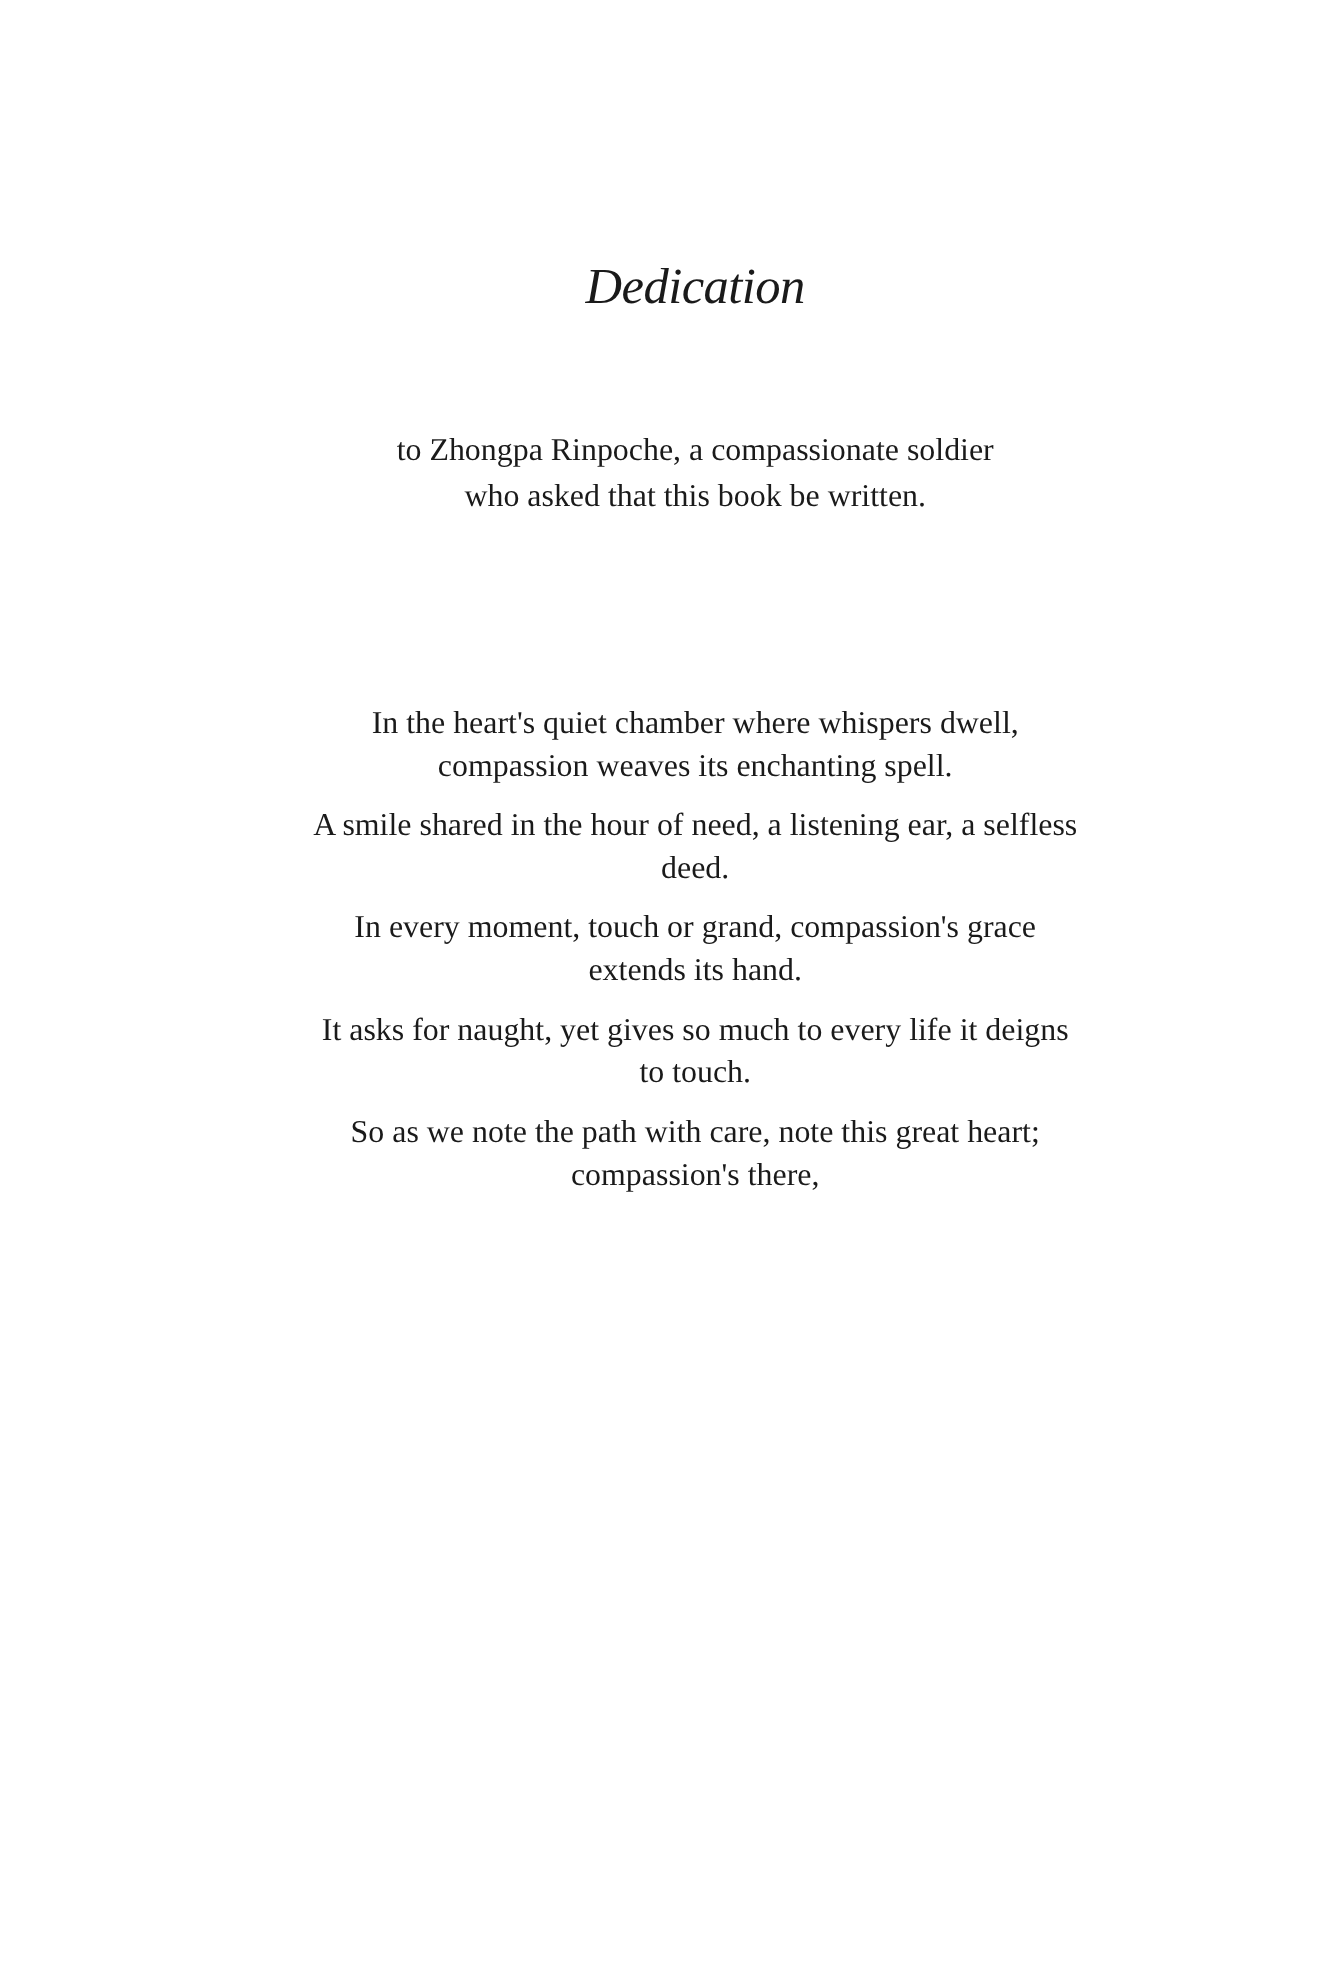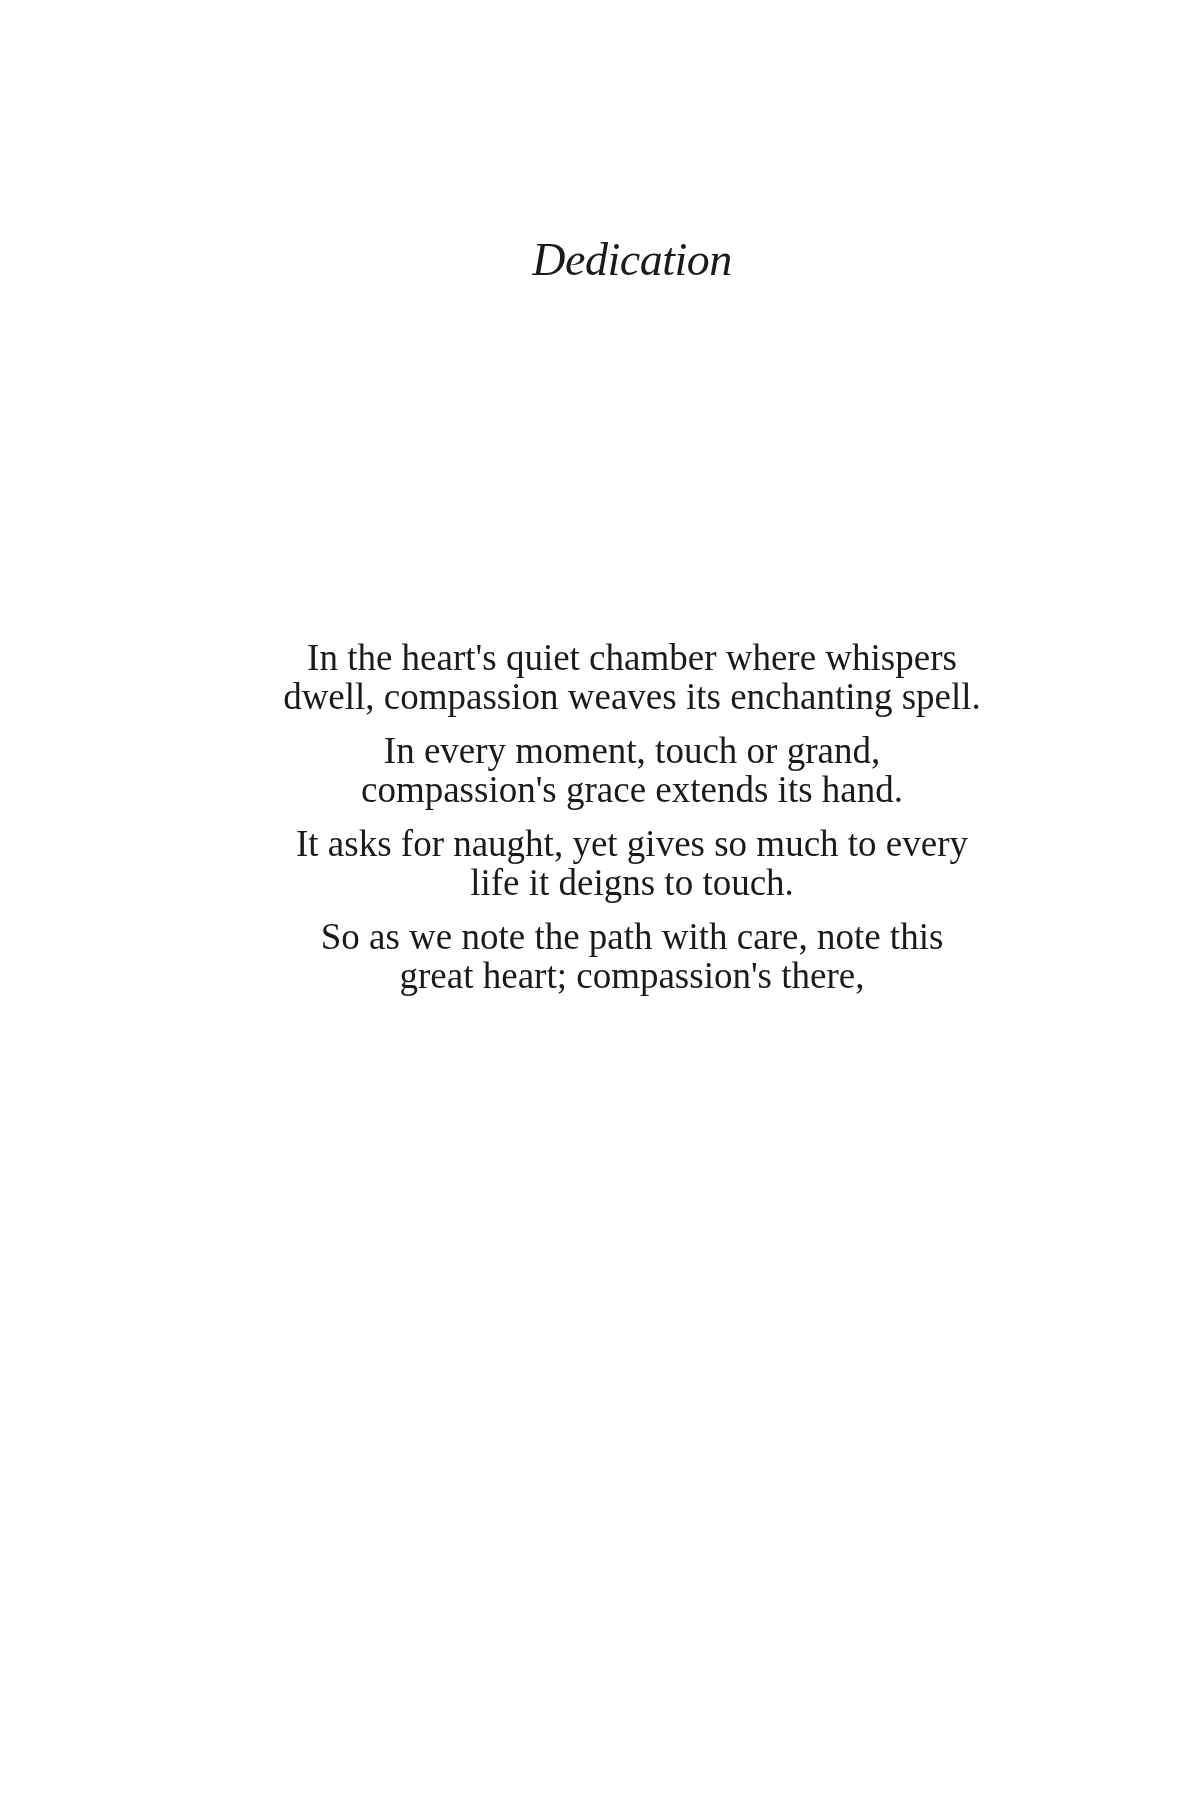--- a/index.html
+++ b/index.html
@@ -40,36 +40,41 @@
     .dedication {
       top: 388px;
       font-size: 29px;
       line-height: 42px;
     }
     .dedication p { margin: 0; }
     .poem {
       top: 638px;
       left: 272px;
       width: 720px;
-      font-size: 37px;
+      font-size: 29px;
       line-height: 39px;
     }
     .stanza {
       margin: 0 0 15px 0;
       padding: 0 10px;
     }
   </style>
 </head>
 <body>
 
 <div class="page">
 
   <h1 class="column title">Dedication</h1>
 
+  <div class="column dedication">
+    <p>to Zhongpa Rinpoche, a compassionate soldier</p>
+    <p>who asked that this book be written.</p>
+  </div>
 
   <div class="column poem">
     <p class="stanza">In the heart's quiet chamber where whispers dwell, compassion weaves its enchanting spell.</p>
+    <p class="stanza">A smile shared in the hour of need, a listening ear, a selfless deed.</p>
     <p class="stanza">In every moment, touch or grand, compassion's grace extends its hand.</p>
     <p class="stanza">It asks for naught, yet gives so much to every life it deigns to touch.</p>
     <p class="stanza">So as we note the path with care, note this great heart; compassion's there,</p>
   </div>
 
 </div>
 
 </body></html>

